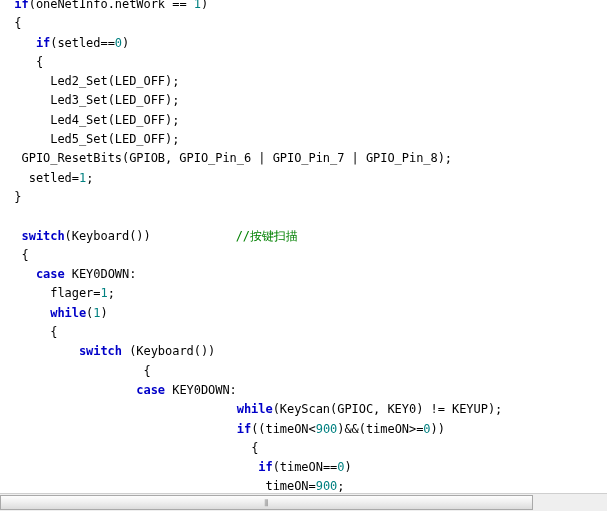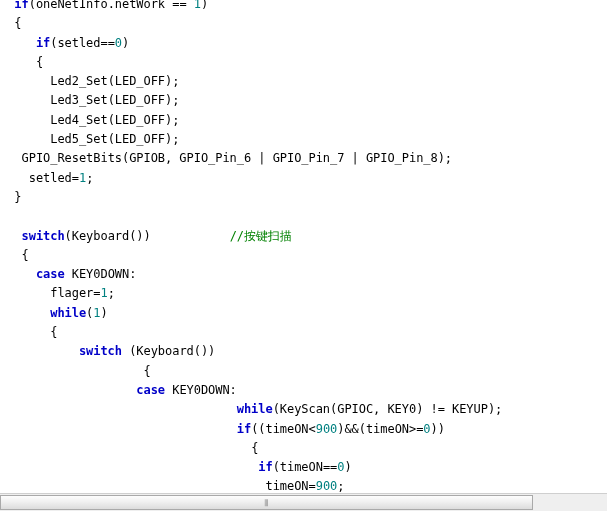--- a/index.html
+++ b/index.html
@@ -46,21 +46,21 @@
   }
 
   .code-line {
     height: 19.3px;
     white-space: pre;
   }
 
   
   .tok-kw   { color: #0000c8; font-weight: bold; }
   .tok-num  { color: #008080; }
-  .tok-cmt  { color: #008000; }
+  .tok-cmt  { color: #008000; margin-left: 6px; }
   .tok-txt  { color: #000000; }
 
   
   #hscrollbar-track {
     position: absolute;
     left: 0;
     top: 493px;
     width: 607px;
     height: 18px;
     background: #efefef;

